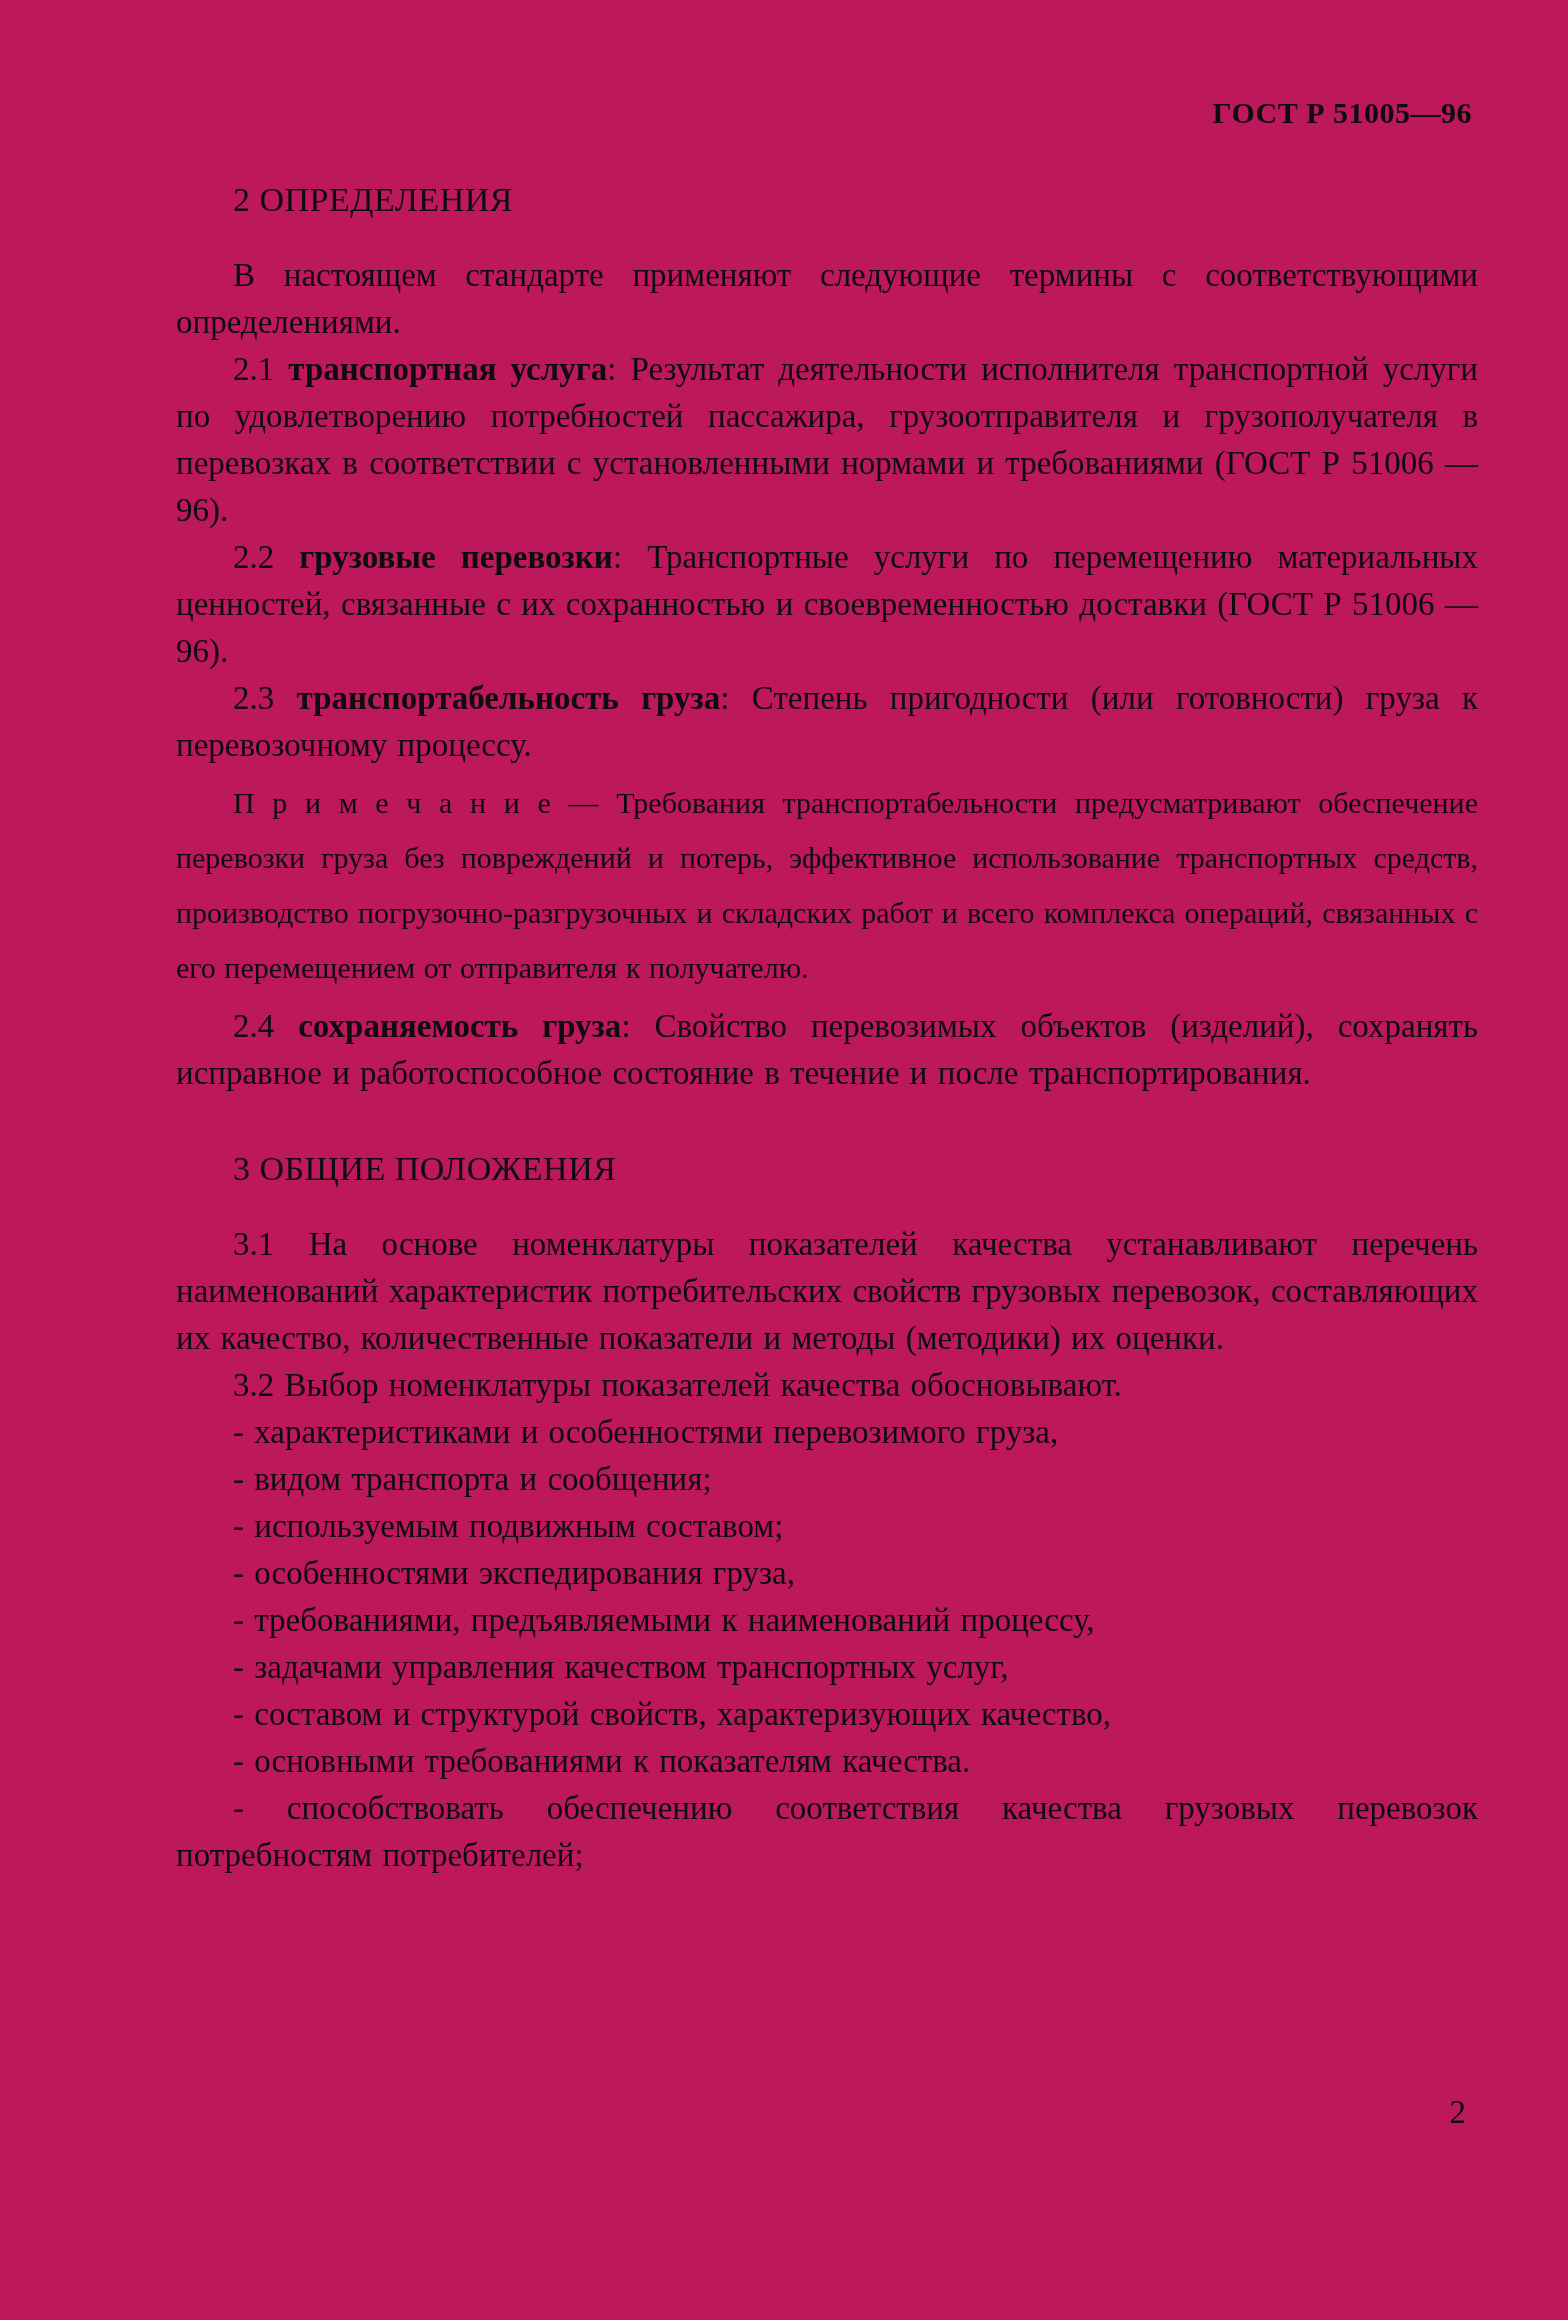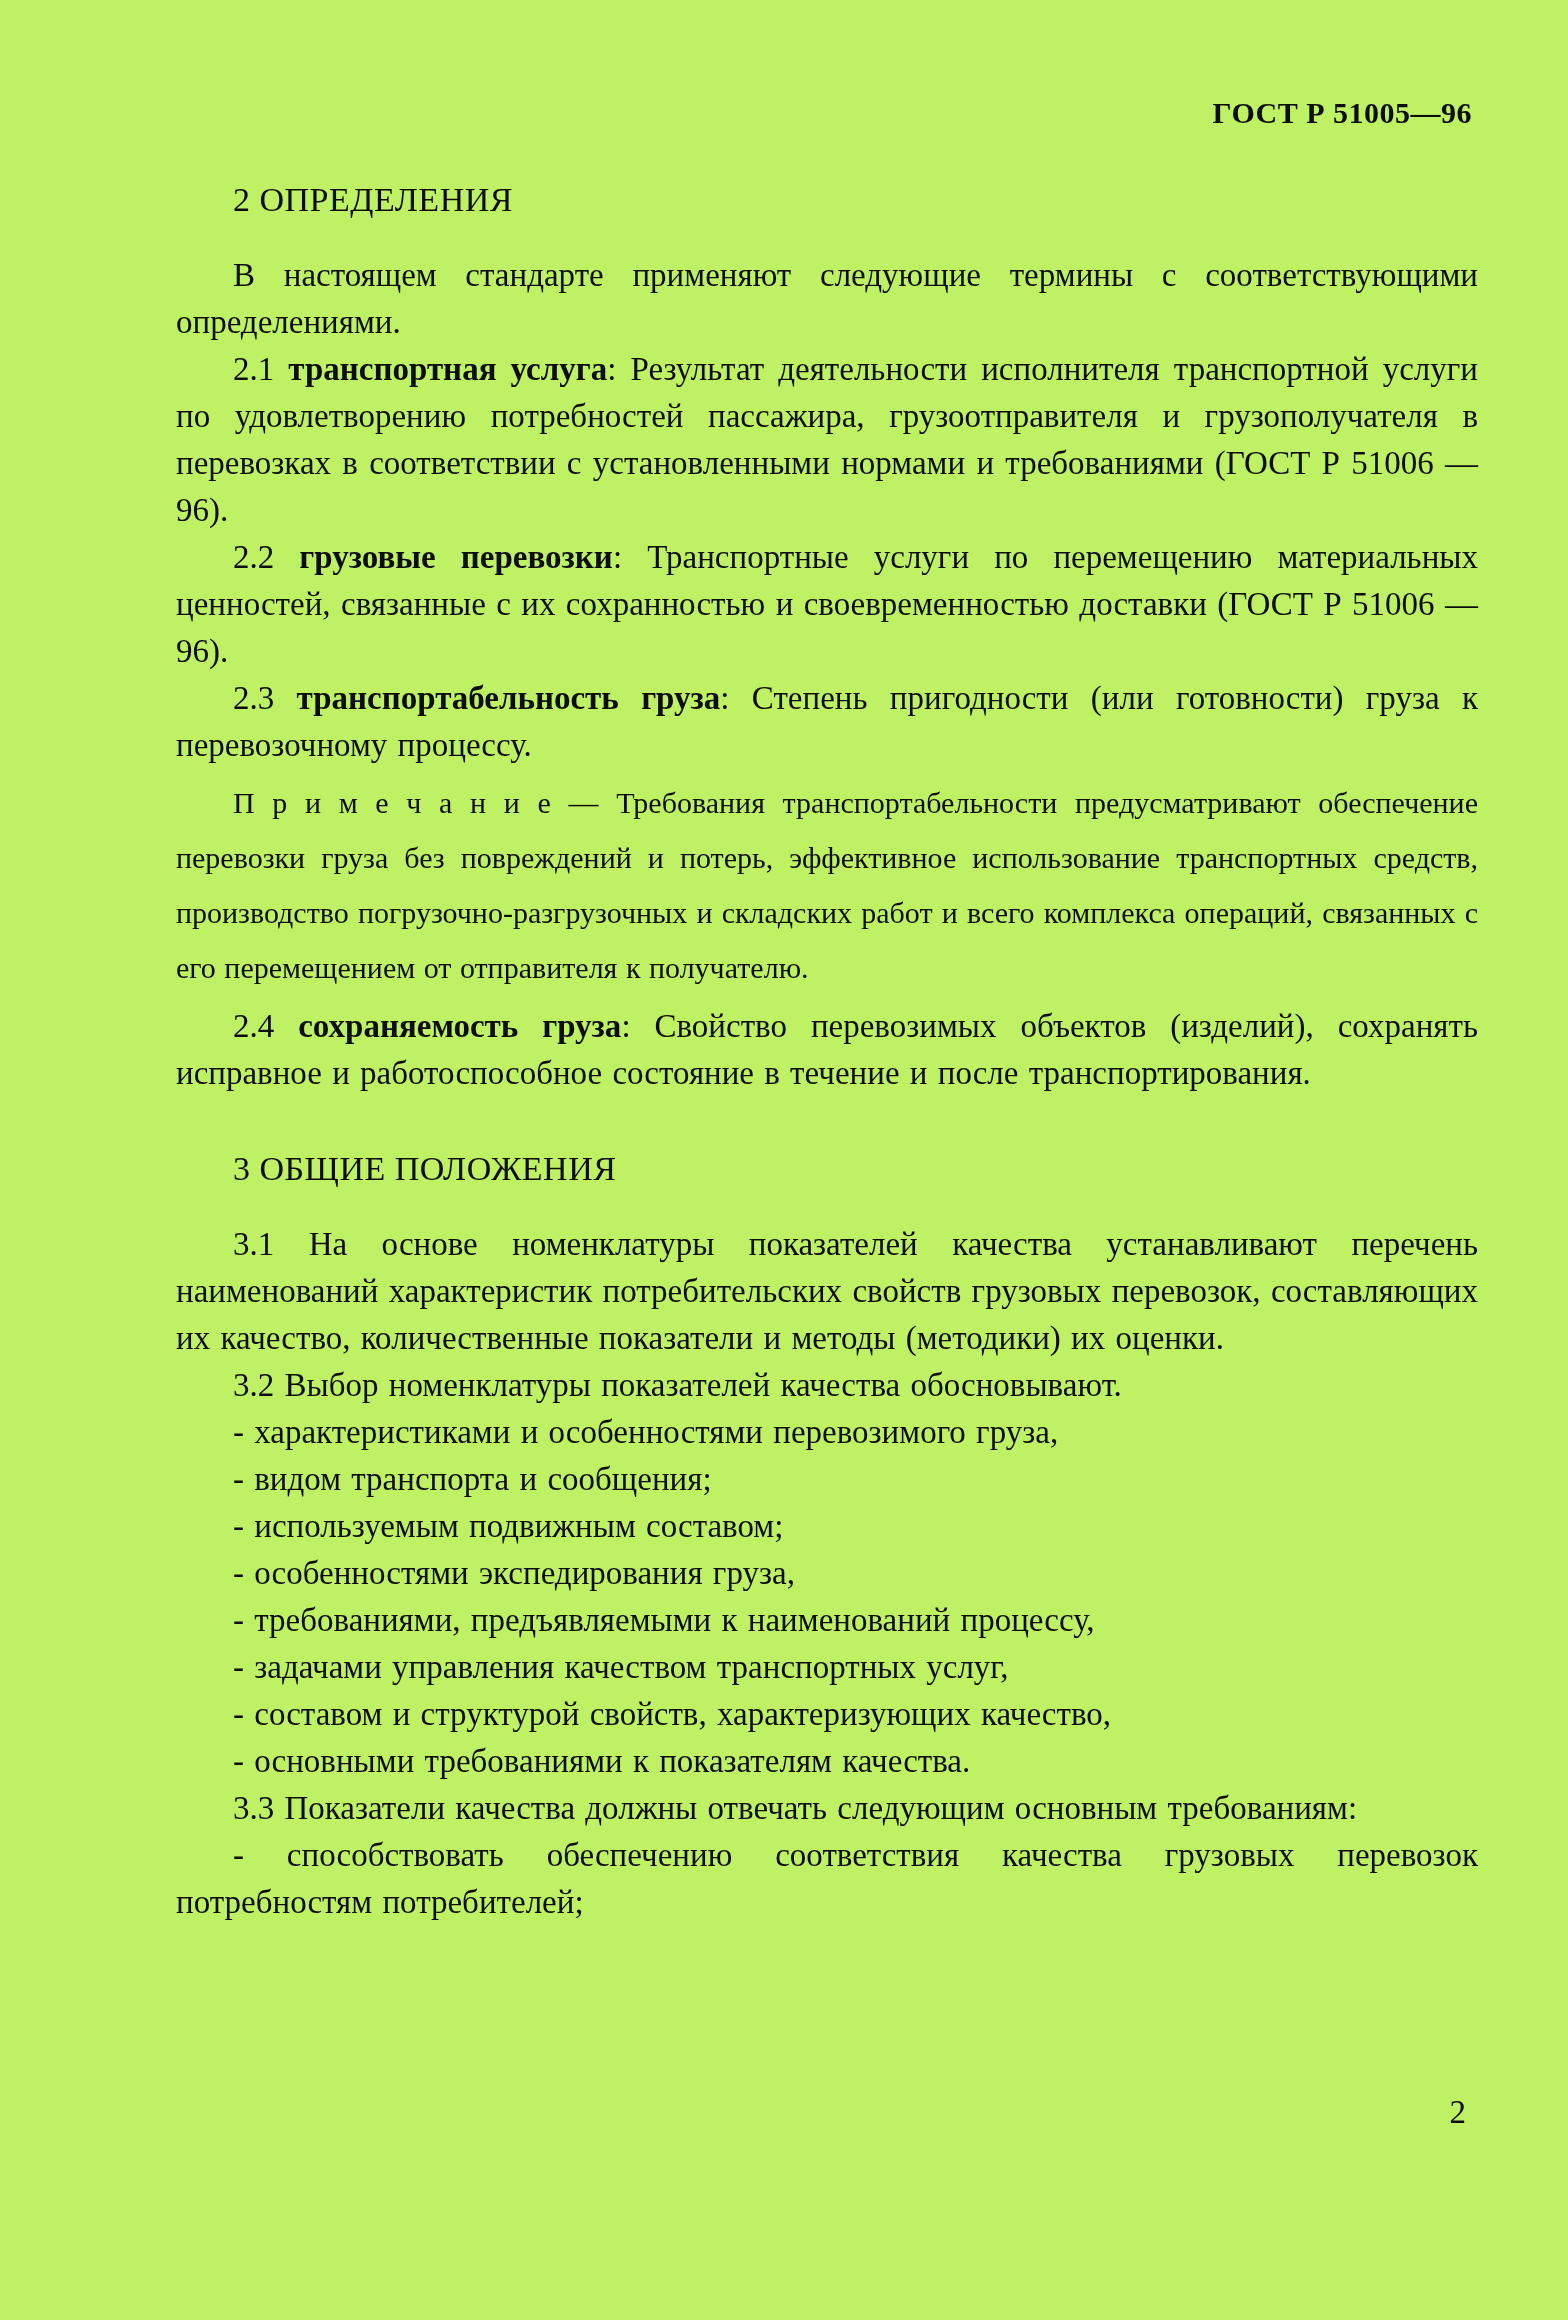--- a/index.html
+++ b/index.html
@@ -8,21 +8,21 @@
     width: 1568px;
     height: 2321px;
     font-family: "Liberation Serif", "DejaVu Serif", serif;
     color: #0d0d0d;
     -webkit-font-smoothing: antialiased;
   }
   .page {
     position: relative;
     width: 1568px;
     height: 2321px;
-    background: #bef264;
+    background: #be185d;
     padding: 96px 90px 0 176px;
     overflow: hidden;
   }
   .doc-header {
     text-align: right;
     font-weight: bold;
     font-size: 30px;
     letter-spacing: 0.5px;
     padding-right: 5.9px;
   }
@@ -88,20 +88,19 @@
 
   <p class="para">-  характеристиками и особенностями перевозимого груза,</p>
   <p class="para">-  видом транспорта и сообщения;</p>
   <p class="para">-  используемым подвижным составом;</p>
   <p class="para">-  особенностями экспедирования груза,</p>
   <p class="para">-  требованиями, предъявляемыми к наименований процессу,</p>
   <p class="para">-  задачами управления качеством транспортных услуг,</p>
   <p class="para">-  составом и структурой свойств, характеризующих качество,</p>
   <p class="para">-  основными требованиями к показателям качества.</p>
 
-  <p class="para">3.3 Показатели качества должны отвечать следующим основным требованиям:</p>
 
   <p class="para">- способствовать обеспечению соответствия качества грузовых перевозок потребностям потребителей;</p>
 
   <div class="page-number">2</div>
 
 </div>
 
 
 </body></html>

